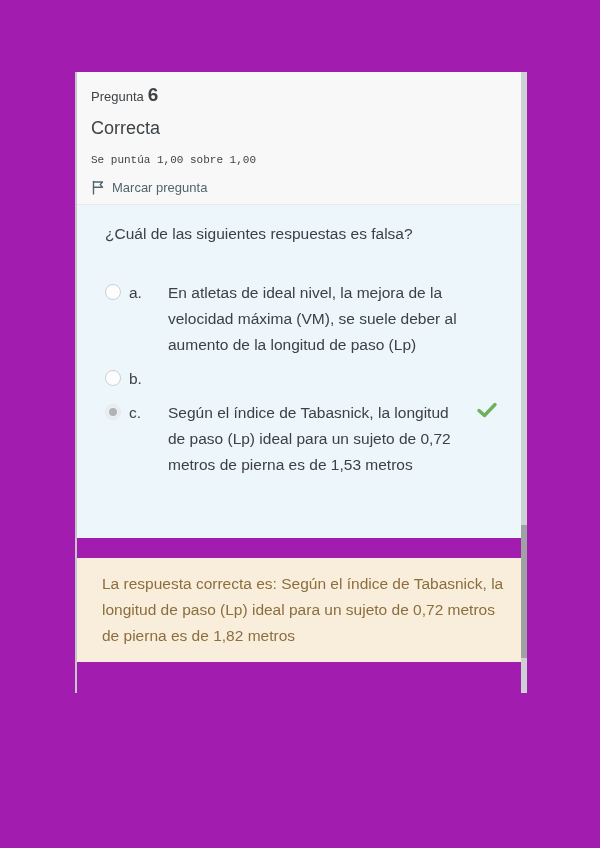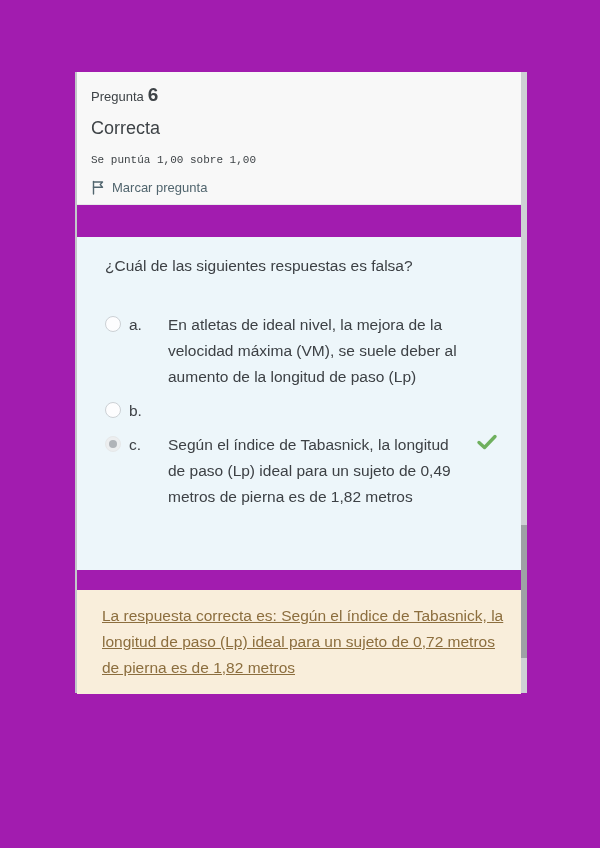--- a/index.html
+++ b/index.html
@@ -56,21 +56,20 @@
     display: flex;
     align-items: center;
     gap: 7px;
     cursor: pointer;
     width: fit-content;
   }
   .qflag svg { display: block; }
   
   .qbox {
     box-sizing: border-box;
-    margin-top: 32px;
     width: 444px;
     height: 333px;
     background: #edf6fa;
     padding: 18px 16px 8px 28px;
     overflow: hidden;
   }
   .qtext {
     font-size: 15.5px;
     line-height: 22px;
     color: #3d4145;
@@ -125,21 +124,20 @@
   .feedback {
     box-sizing: border-box;
     margin-top: 20px;
     width: 444px;
     min-height: 103px;
     background: #f9eedb;
     color: #8c6e3e;
     padding: 13px 16px 13px 25px;
     font-size: 15.5px;
     line-height: 26px;
-    text-decoration: underline;
   }
   
   .scrollbar {
     position: absolute;
     top: 0;
     right: 0;
     width: 6px;
     height: 621px;
     background: #ced1d4;
   }
@@ -189,21 +187,21 @@
 
           <div class="answer-row">
             <span class="radio"></span>
             <span class="letter">b.</span>
 
           </div>
 
           <div class="answer-row">
             <span class="radio checked"></span>
             <span class="letter">c.</span>
-            <span class="opt-text">Según el índice de Tabasnick, la longitud de paso (Lp) ideal para un sujeto de 0,49 metros de pierna es de 1,82 metros</span>
+            <span class="opt-text">Según el índice de Tabasnick, la longitud de paso (Lp) ideal para un sujeto de 0,72 metros de pierna es de 1,53 metros</span>
             <span class="check" style="display: inline-block;">
               <svg width="24" height="22" viewBox="0 0 24 22" fill="none" stroke="#6fb05e" stroke-width="3.4" stroke-linecap="round" stroke-linejoin="round">
                 <path d="M4 11.5 L9.5 16.5 L20 5.5"></path>
               </svg>
             </span>
           </div>
 
         </div>
       </div>
 

